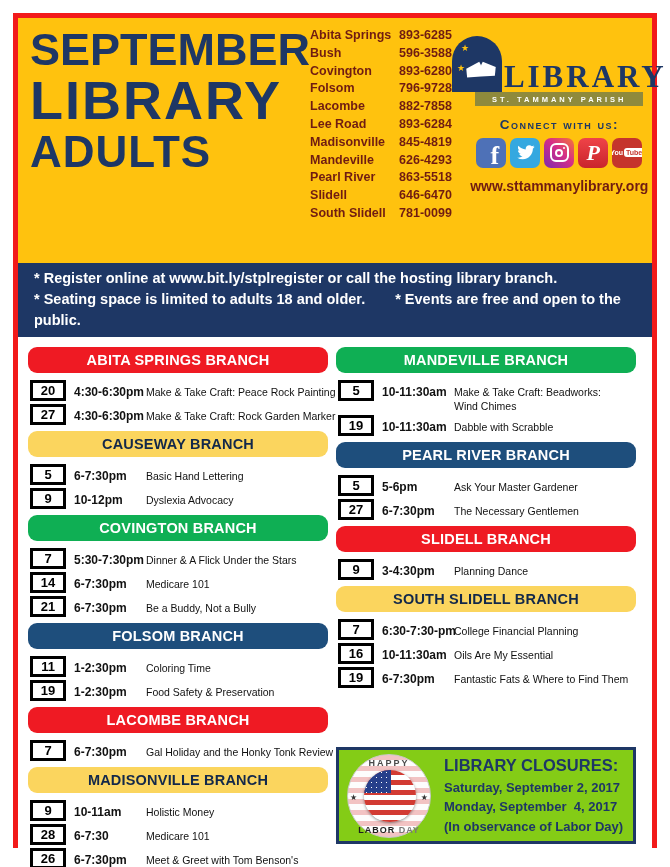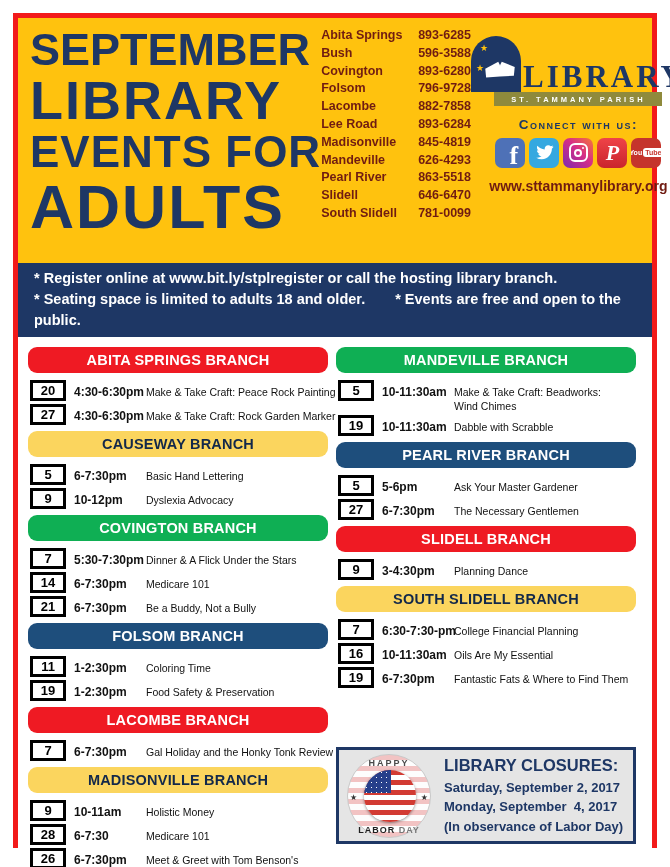--- a/index.html
+++ b/index.html
@@ -19,21 +19,21 @@
   .titleblock { width:312px; padding:8px 0 0 12px; }
   .title-line { color:#1E3765; font-weight:bold; white-space:nowrap; }
   .title-line:nth-child(1){ font-size:45px; line-height:47px; letter-spacing:0px; }
   .title-line:nth-child(2){ font-size:54px; line-height:55px; letter-spacing:2px; }
   .title-line:nth-child(3){ font-size:44px; line-height:48px; letter-spacing:1px; }
   .title-line:nth-child(4){ font-size:61px; line-height:63px; letter-spacing:2px; }
 
   .phones { width:152px; padding-top:9px; color:#701C12; font-weight:bold; font-size:12.5px; }
   .ph-row { display:flex; height:17.8px; line-height:17.8px; }
   .ph-name { width:89px; white-space:nowrap; }
-  .ph-num { white-space:nowrap;margin-left:8px; }
+  .ph-num { white-space:nowrap; }
 
   .brand { flex:1; text-align:center; padding-top:18px; }
   .logo-row { display:flex; align-items:flex-end; justify-content:center; height:56px; }
   .logo-arch { width:50px; height:56px; background:#1E3765; border-radius:25px 25px 0 0; position:relative; flex:none; }
   .logo-star { position:absolute; color:#FFC20E; font-size:9px; }
   .logo-star.s1 { left:9px; top:7px; }
   .logo-star.s2 { left:5px; top:27px; }
   .logo-book { position:absolute; right:3px; top:18px; }
   .logo-word { font-family:"Liberation Serif", serif; font-weight:bold; font-size:31px; color:#1E3765; letter-spacing:3px; line-height:30px; margin-left:2px; }
   .logo-band { width:168px; margin:0 auto; background:#8F8A3C; color:#ffffff; font-size:7.5px; font-weight:bold; letter-spacing:3px; padding:2.5px 0 2px; white-space:nowrap; }
@@ -67,21 +67,21 @@
   .hdr-blue   { background:#1E4E7C; color:#ffffff; }
   .hdr-yellow { background:#FBD55E; color:#12284a; }
   .branch-section { margin-bottom:5px; }
   .event-row { display:flex; align-items:flex-start; margin-bottom:2px; min-height:22px; }
   .date-box { width:36px; height:21px; border:3px solid #000; background:#fff; color:#000; font-weight:bold; font-size:13px; text-align:center; line-height:15px; flex:none; margin-left:2px; }
   .ev-time { width:66px; margin-left:8px; font-size:12px; font-weight:bold; padding-top:5px; white-space:nowrap; flex:none; color:#111; }
   .ev-title { flex:1; margin-left:6px; font-size:10.5px; font-weight:normal; padding-top:5px; color:#111; line-height:1.35; }
   .ev-title .tl { white-space:nowrap; }
 
   
-  .closures { margin-top:58px; border:3px solid #1E3765; background:#e5e5e5; display:flex; align-items:center; gap:13px; padding:6px 8px; height:97px; }
+  .closures { margin-top:58px; border:3px solid #1E3765; background:#84cc16; display:flex; align-items:center; gap:13px; padding:6px 8px; height:97px; }
   .badge { position:relative; width:84px; height:84px; border-radius:50%; flex:none;
            background:repeating-linear-gradient(180deg,#f2c3c3 0 5px,#fdfdfd 5px 11px);
            border:1.5px solid #c9c9c9; }
   .badge-flag { position:absolute; left:16px; top:15px; width:52px; height:52px; border-radius:50%; overflow:hidden;
                 background:repeating-linear-gradient(180deg,#d23b33 0 5px,#ffffff 5px 10px);
                 box-shadow:0 1px 3px rgba(0,0,0,.45); }
   .badge-canton { position:absolute; left:0; top:0; width:27px; height:23px; background:#27408b;
                   background-image:radial-gradient(circle,#fff 0.8px,transparent 1px); background-size:5px 5px; }
   .badge-top { position:absolute; top:3px; width:100%; text-align:center; font-size:9px; font-weight:bold; color:#4a4a4a; letter-spacing:2px; }
   .badge-bottom { position:absolute; bottom:2px; width:100%; text-align:center; font-size:9px; letter-spacing:1px; }
@@ -94,21 +94,20 @@
 </style>
 </head>
 <body>
 
 <div class="frame">
 
   <div class="top">
     <div class="titleblock" id="title-lines">
         <div class="title-line">SEPTEMBER</div>
         <div class="title-line">LIBRARY</div>
-        <div class="title-line">EVENTS FOR</div>
         <div class="title-line">ADULTS</div>
       </div>
     <div class="phones" id="phone-list">
         <div class="ph-row">
           <span class="ph-name">Abita Springs</span>
           <span class="ph-num">893-6285</span>
         </div>
         <div class="ph-row">
           <span class="ph-name">Bush</span>
           <span class="ph-num">596-3588</span>

